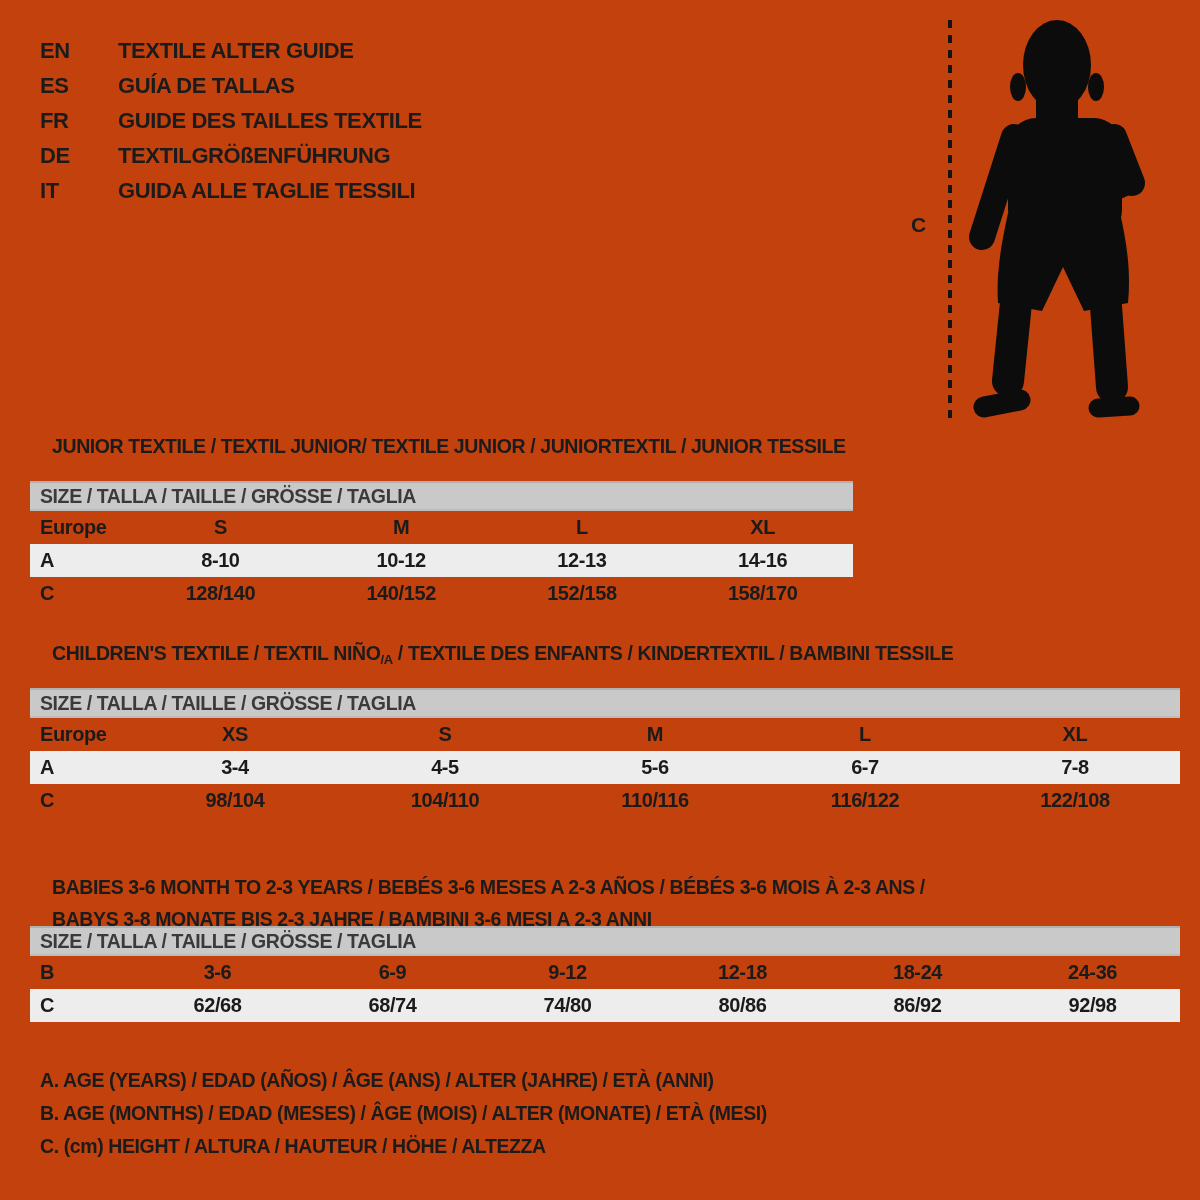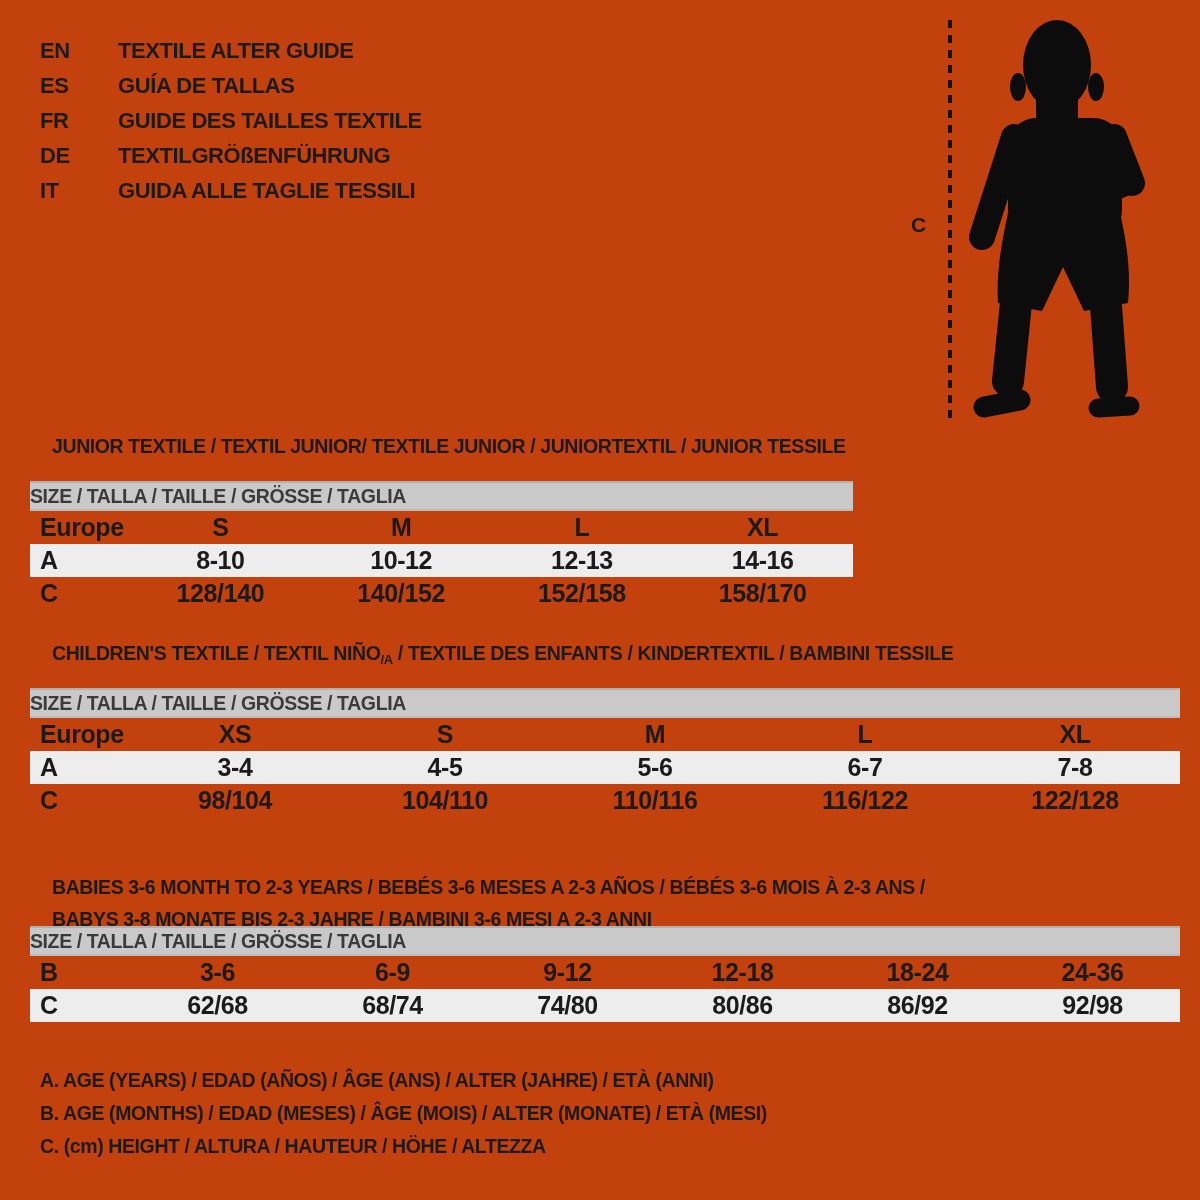--- a/index.html
+++ b/index.html
@@ -31,24 +31,24 @@
   
   .section-title{position:absolute;left:52px;font-size:19.5px;white-space:nowrap;}
   .sub-small{font-size:13px;vertical-align:-4px;letter-spacing:-0.3px;}
   .two-line{line-height:32px;margin-top:28px;}
 
   
   .table{position:absolute;left:30px;}
   .size-bar{
     height:26px;background:#c9c9c9;
     border-top:2px solid #b1b1b1;border-bottom:2px solid #bcbcbc;
-    display:flex;align-items:center;
+    display:flex;align-items:center;padding-left:10px;
     color:#3a3a3a;font-size:19.5px;
   }
-  .trow{display:flex;height:33px;align-items:center;font-size:25px;}
+  .trow{display:flex;height:33px;align-items:center;font-size:20px;}
   .trow.shaded{background:#ededed;}
   .tlabel{width:100px;padding-left:10px;box-sizing:border-box;}
   .tcell{flex:1;text-align:center;}
 
   
   .footnotes{position:absolute;left:40px;top:1064px;line-height:33px;font-size:19.5px;}
 </style>
 </head>
 <body>
 
@@ -158,21 +158,21 @@
       <span class="tcell">5-6</span>
       <span class="tcell">6-7</span>
       <span class="tcell">7-8</span>
     </div>
     <div class="trow">
       <span class="tlabel">C</span>
       <span class="tcell">98/104</span>
       <span class="tcell">104/110</span>
       <span class="tcell">110/116</span>
       <span class="tcell">116/122</span>
-      <span class="tcell">122/128</span>
+      <span class="tcell">122/108</span>
     </div>
   </div>
 
   <div class="section-title two-line" style="top:843px;">
     <div>BABIES 3-6 MONTH TO 2-3 YEARS / BEBÉS 3-6 MESES A 2-3 AÑOS / BÉBÉS 3-6 MOIS À 2-3 ANS /</div>
     <div>BABYS 3-8 MONATE BIS 2-3 JAHRE / BAMBINI 3-6 MESI A 2-3 ANNI</div>
   </div>
 
   <div class="table" style="top:926px;width:1150px;">
     <div class="size-bar">

